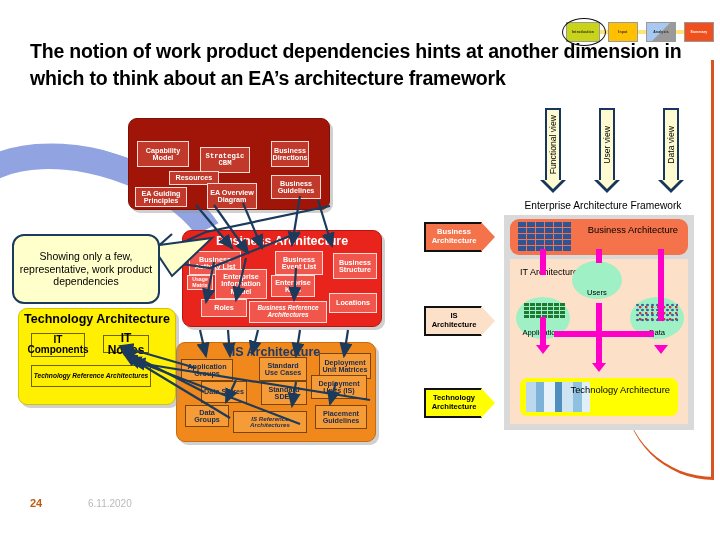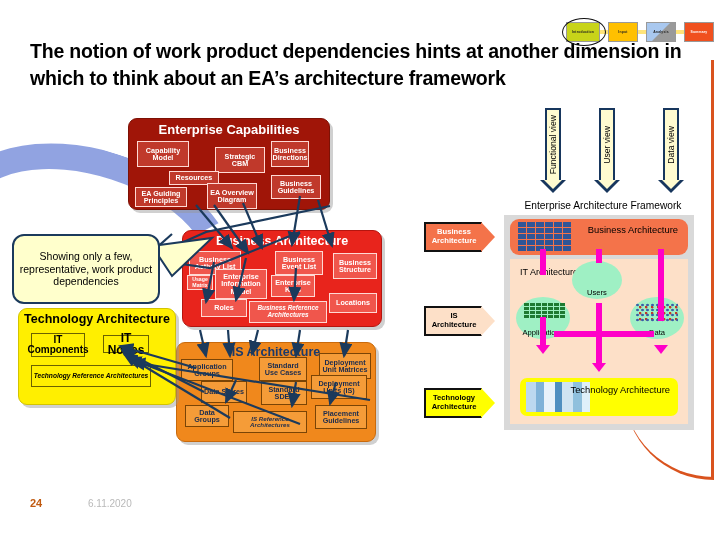--- a/index.html
+++ b/index.html
@@ -241,23 +241,22 @@
       <path d="M370,400 L132,362"></path>
       <path d="M172,234 L118,282" marker-end="none"></path>
     </g>
     <g stroke="#1b3a5c" stroke-width="2.2" fill="none">
       <path d="M170,248 L206,232 L330,206"></path>
       <path d="M168,262 L210,268 L300,232"></path>
     </g>
   </svg>
 
   <div class="panel" id="cap">
-    <div class="panel-title">Enterprise Capabilities</div>
     <div class="wp" style="left:8px;  top:22px; width:52px; height:26px;">Capability Model</div>
-    <div class="wp" style="left:86px; top:28px; width:50px; height:26px;">Strategic CBM</div>
+    <div class="wp" style="left:71px; top:28px; width:50px; height:26px;font-family:Liberation Mono, monospace;">Strategic CBM</div>
     <div class="wp" style="left:142px;top:22px; width:38px; height:26px;">Business Directions</div>
     <div class="wp" style="left:40px; top:52px; width:50px; height:14px;">Resources</div>
     <div class="wp" style="left:6px;  top:68px; width:52px; height:20px;">EA Guiding Principles</div>
     <div class="wp" style="left:78px; top:64px; width:50px; height:26px;">EA Overview Diagram</div>
     <div class="wp" style="left:142px;top:56px; width:50px; height:24px;">Business Guidelines</div>
   </div>
 
   <div class="panel" id="ba">
     <div class="panel-title">Business Architecture</div>
     <div class="wp" style="left:6px;  top:20px; width:52px; height:24px;">Business Activity List</div>

